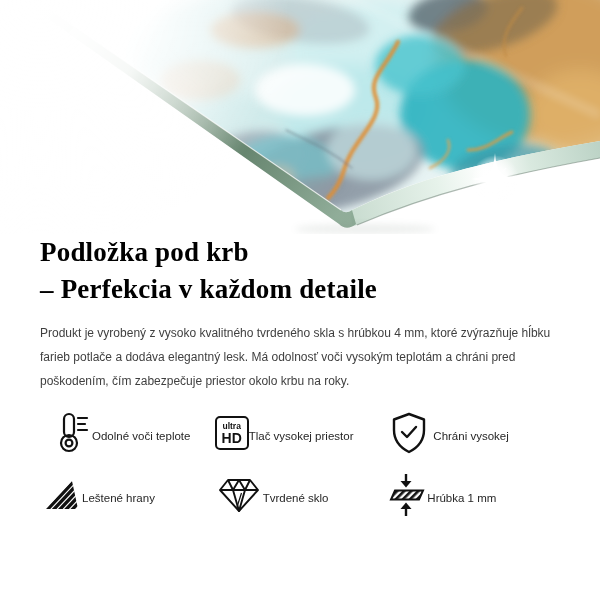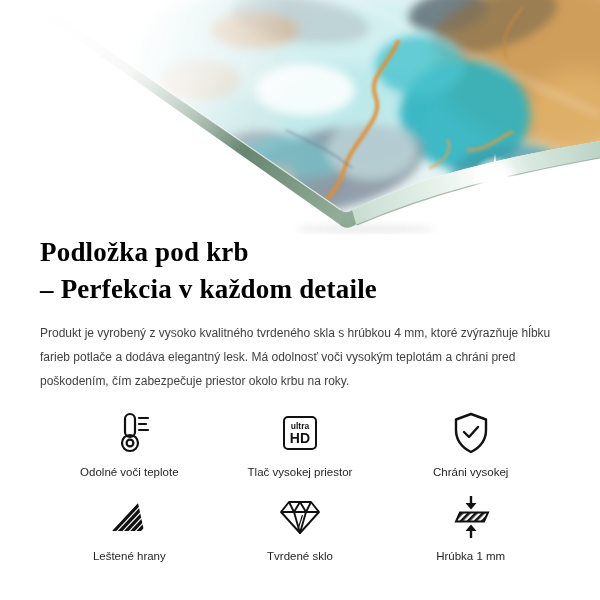--- a/index.html
+++ b/index.html
@@ -17,25 +17,25 @@
   }
   .title span{display:block;}
   .desc{
     margin:13px 0 0 0;max-width:526px;
     font-size:12px;line-height:24px;color:#3f3f3f;
   }
   .features{
     display:grid;grid-template-columns:1fr 1fr 1fr;
     row-gap:14px;margin-top:16px;padding:0 4px;text-align:center;
   }
-  .feature{display:flex;flex-direction:column;align-items:center;}
+  .feature{display:flex;flex-direction:row;}
   .feature .icon{
     height:48px;display:flex;align-items:center;justify-content:center;
   }
-  .feature .label{margin-top:8px;font-size:11.5px;color:#262626;line-height:14px;}
+  .feature .label{margin-top:20px;font-size:11.5px;color:#262626;line-height:14px;}
   .uhd-box{
     width:30px;height:30px;border:2.5px solid #111;border-radius:5px;
     display:flex;flex-direction:column;align-items:center;justify-content:center;
     background:#fff;
   }
   .uhd-top{font-size:8.5px;font-weight:700;line-height:9px;color:#111;letter-spacing:0;}
   .uhd-bottom{font-size:14px;font-weight:800;line-height:14px;color:#111;}
 </style>
 </head>
 <body>

